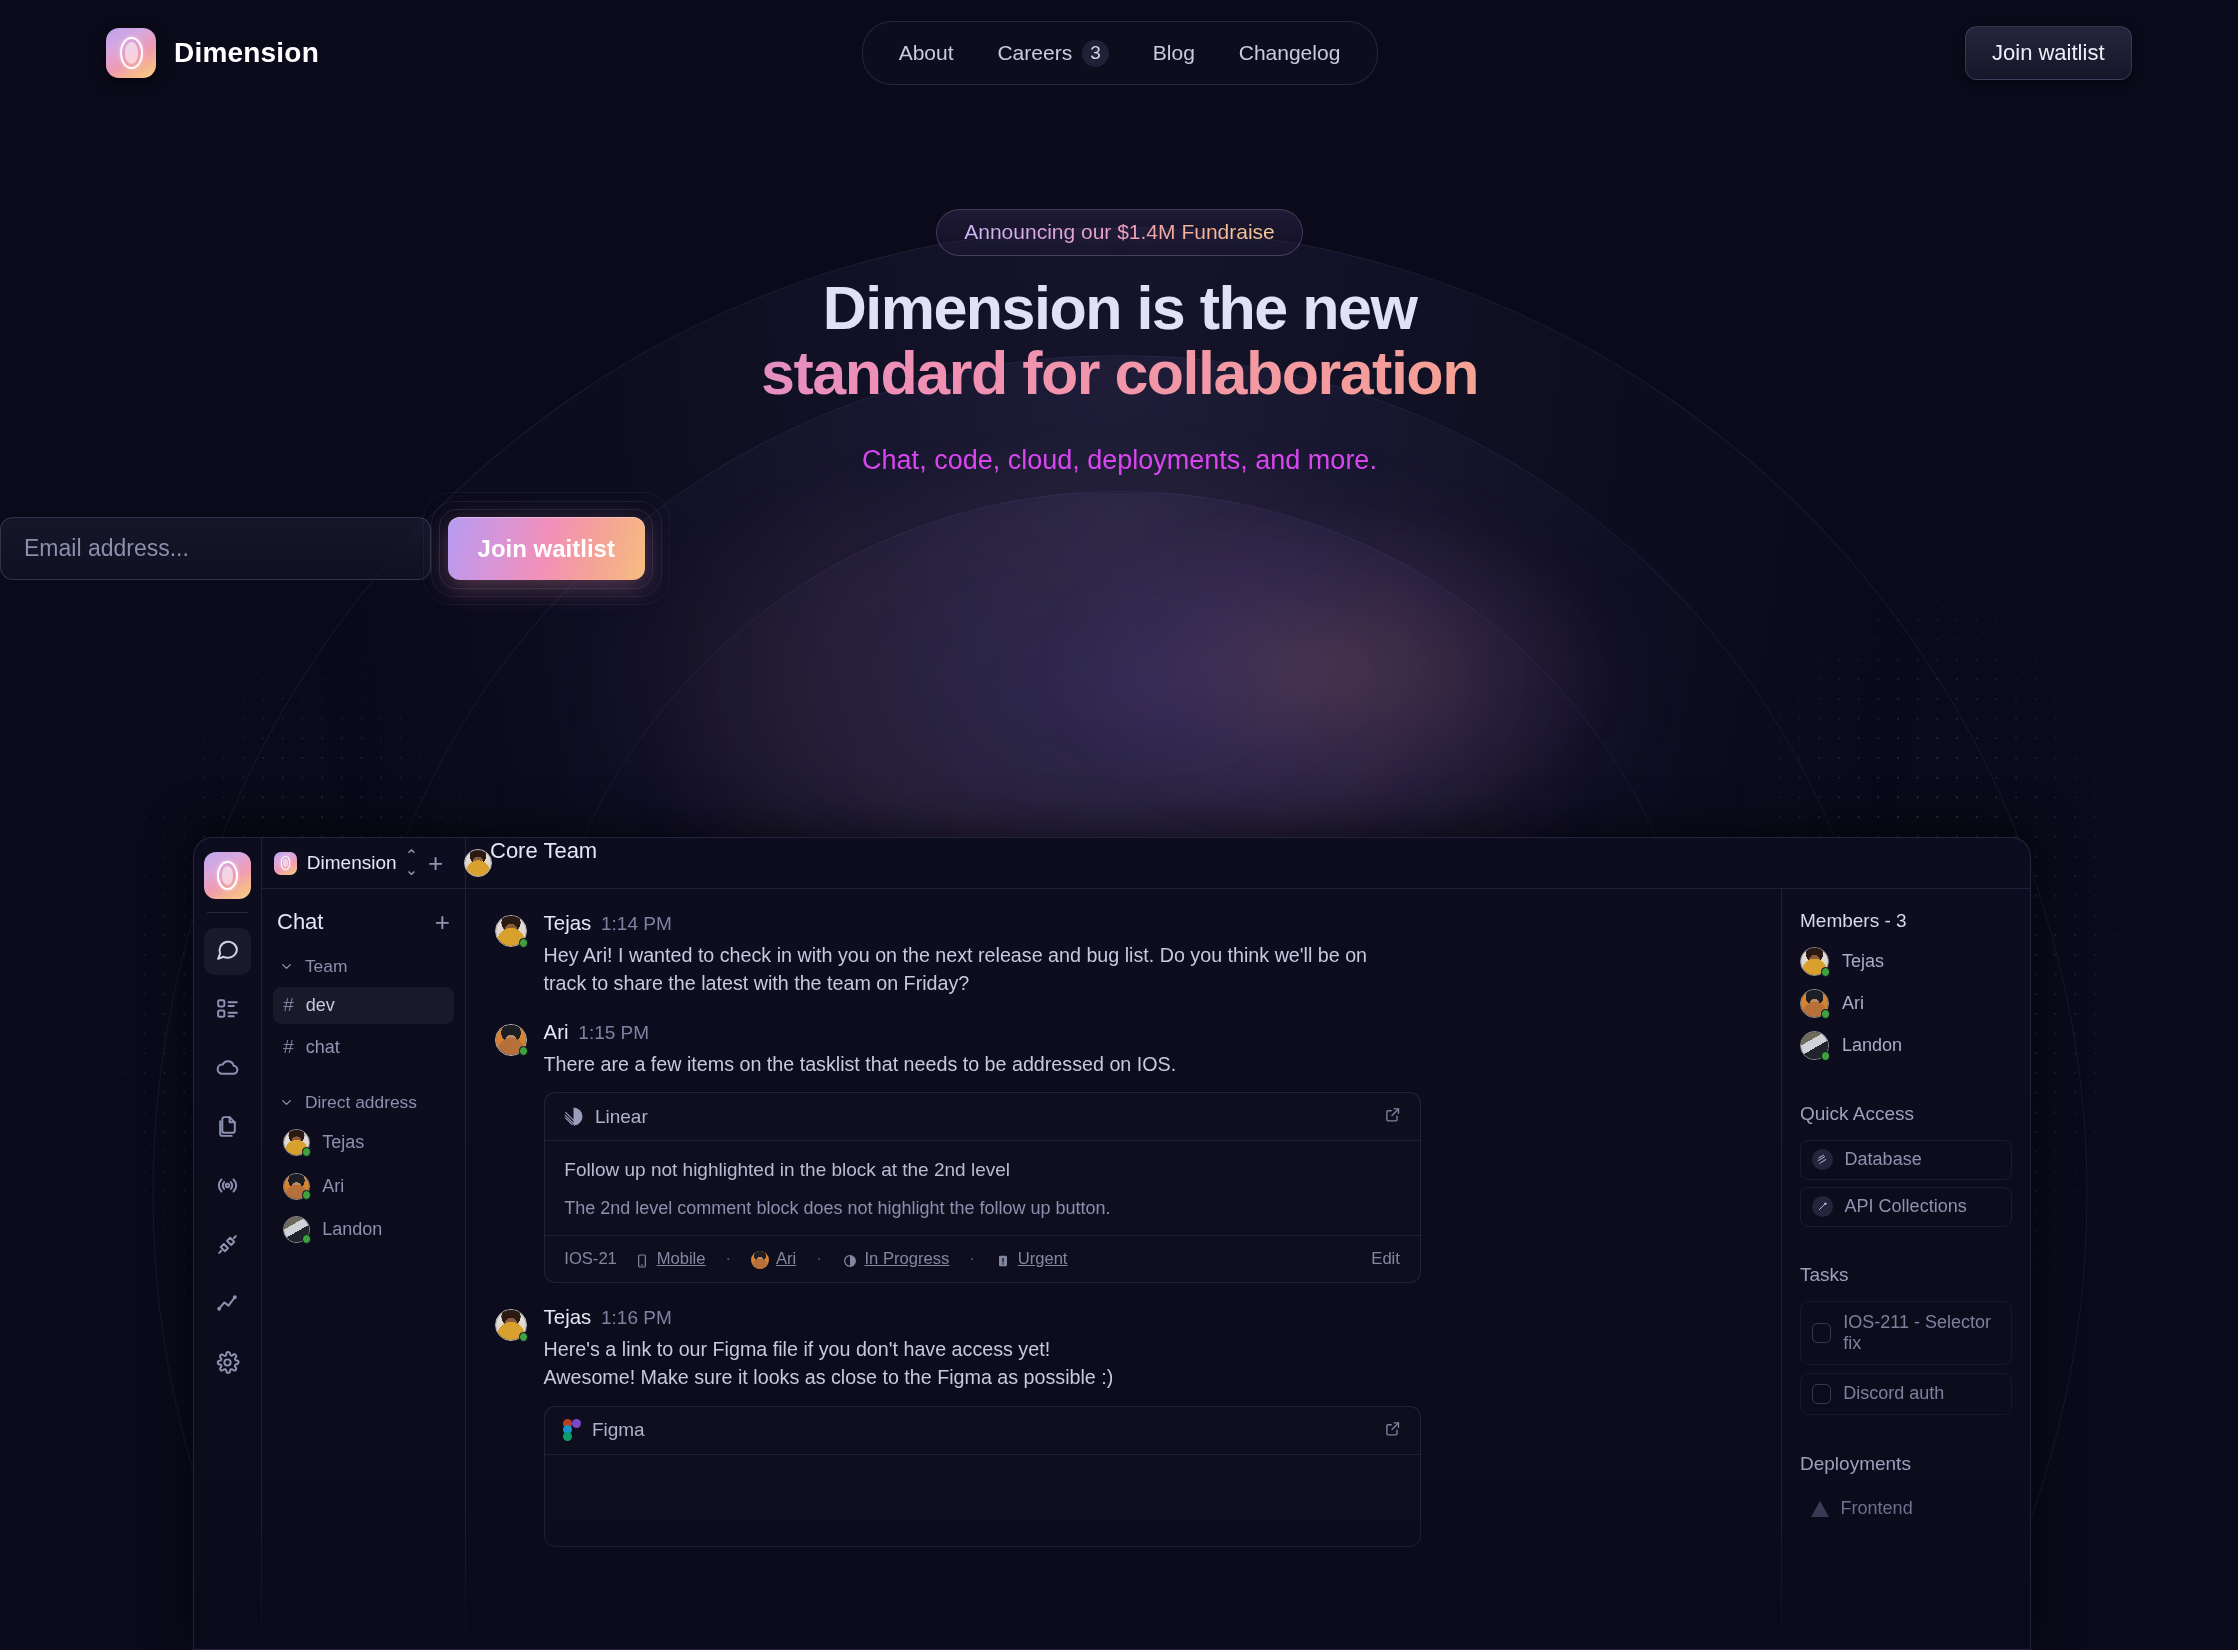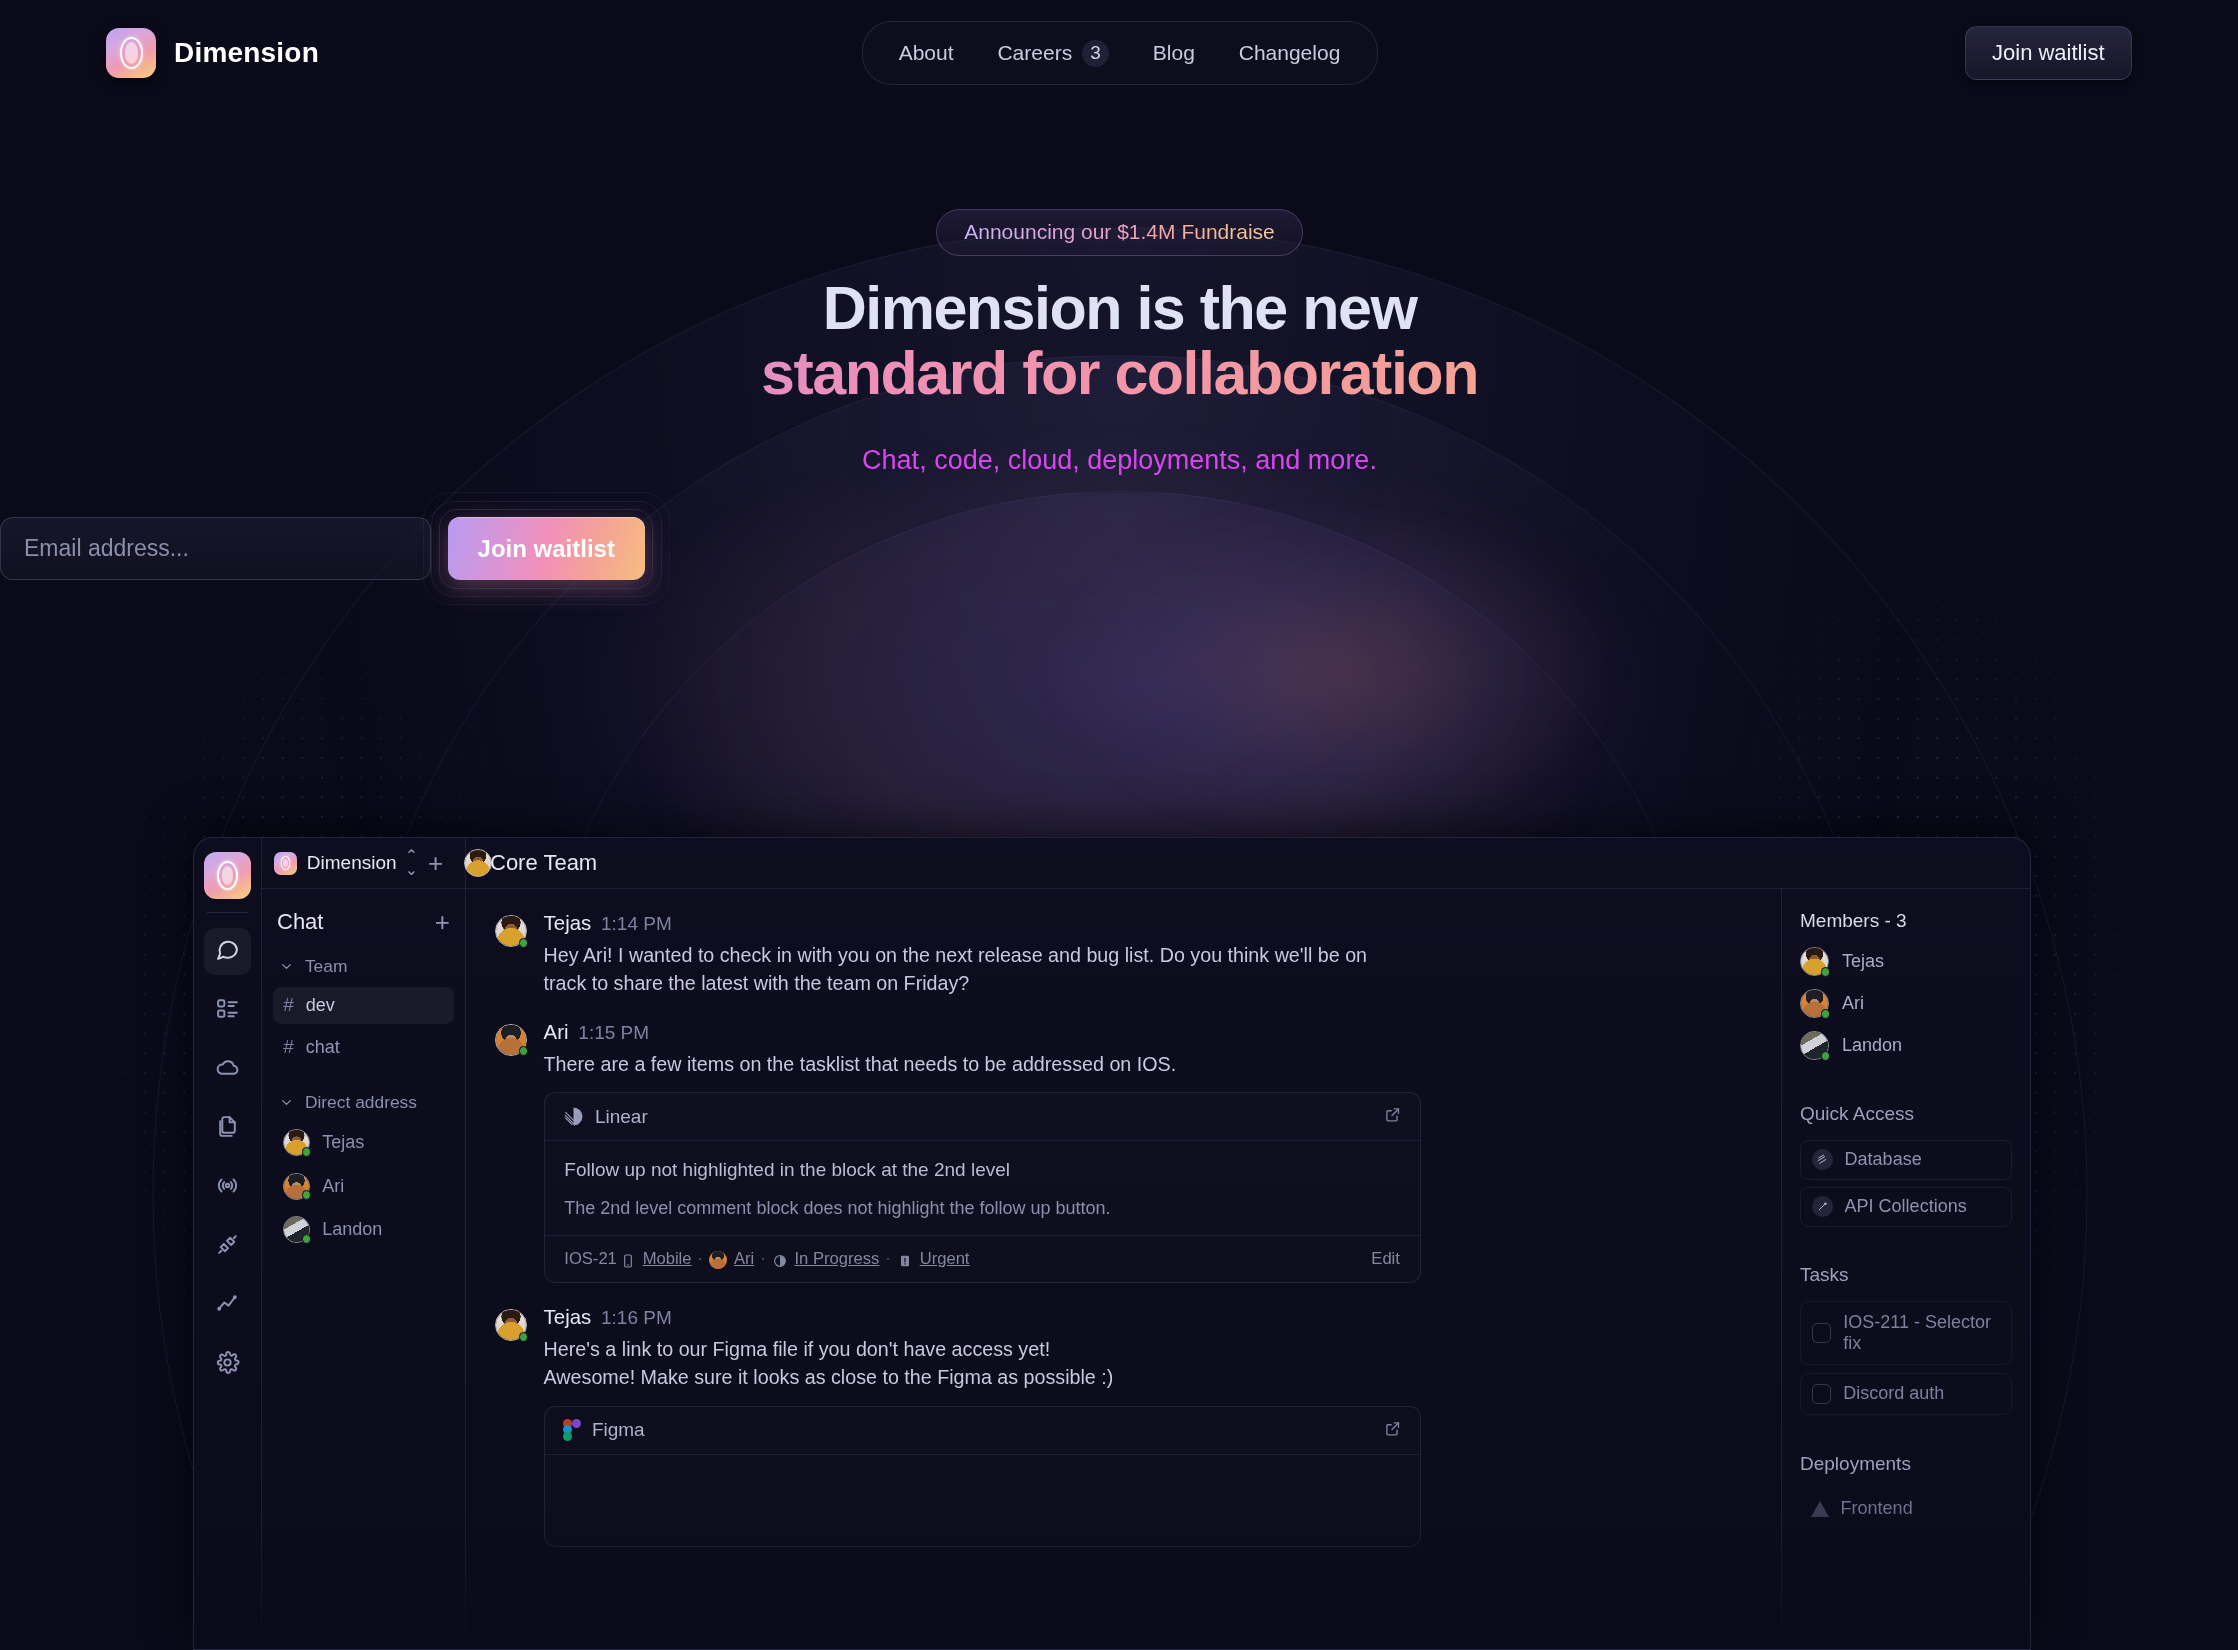--- a/index.html
+++ b/index.html
@@ -157,21 +157,21 @@
   .dm { display:flex; align-items:center; gap:12px; margin:2.3px 10.6px; padding:6px 10.6px; border-radius:8.3px;
     color:#8d91b0; font-size:18px; }
   .dm-av { width:27px; height:27px; border-radius:50%; flex:0 0 27px; position:relative; overflow:visible;
     border:1.1px solid rgba(255,255,255,.55); }
   .dm-av .pic { position:absolute; inset:0; border-radius:50%; overflow:hidden; }
   .dot-on { position:absolute; right:-2.3px; bottom:-1.5px; width:9.8px; height:9.8px; border-radius:50%;
     background:#3ea33e; border:1.5px solid #0c0c1e; }
 
   
   .main { flex:1; display:flex; flex-direction:column; min-width:0; }
-  .main-head { height:51px; display:flex; align-items:center; padding:0 24px;
+  .main-head { height:51px; display:flex; align-items:flex-start; padding:0 24px;
     border-bottom:0.8px solid rgba(130,135,190,.16); }
   .main-head b { font-size:22px; font-weight:400; color:#e4e6f5; }
   .main-body { flex:1; display:flex; min-height:0; }
   .msgs { flex:1; min-width:0; padding:23px 29px 0 29px; }
   .msg { display:flex; gap:16.6px; margin-bottom:23px; }
   .msg-av { width:32px; height:32px; border-radius:50%; flex:0 0 32px; position:relative; margin-top:3px;
     border:1.2px solid rgba(255,255,255,.7); }
   .msg-av .pic { position:absolute; inset:0; border-radius:50%; overflow:hidden; }
   .msg-main { flex:1; min-width:0; }
   .msg-head { display:flex; align-items:baseline; gap:9.8px; margin-bottom:6.8px; }
@@ -184,21 +184,21 @@
     border:0.8px solid rgba(130,135,190,.17); background:rgba(255,255,255,.013); overflow:hidden; }
   .embed-head { height:48px; display:flex; align-items:center; gap:11.3px; padding:0 18px;
     border-bottom:0.8px solid rgba(130,135,190,.15); }
   .embed-title { font-size:19px; color:#aeb2cb; }
   .embed-ext { margin-left:auto; color:#7e82a1; }
   .embed-ext svg { width:17.4px; height:17.4px; stroke:currentColor; fill:none; stroke-width:1.9;
     stroke-linecap:round; stroke-linejoin:round; }
   .embed-body { padding:18px 19.7px 16.6px; }
   .embed-h { font-size:19px; color:#b9bcd2; margin-bottom:16.6px; }
   .embed-p { font-size:18px; color:#8b8fae; }
-  .embed-foot { height:47px; display:flex; align-items:center; gap:3px; padding:0 19.7px;
+  .embed-foot { height:47px; display:flex; align-items:center; gap:17px; padding:0 19.7px;
     border-top:0.8px solid rgba(130,135,190,.15); font-size:16.6px; color:#83879f; }
   .embed-foot .sep { color:#5b5f7a; margin:0 3px; }
   .meta { display:inline-flex; align-items:flex-end; gap:6.8px;text-decoration:underline; }
   .meta svg { width:16px; height:16px; stroke:currentColor; fill:none; stroke-width:1.8;
     stroke-linecap:round; stroke-linejoin:round; }
   .meta-av { width:18px; height:18px; border-radius:50%; overflow:hidden; display:inline-block; }
   .foot-edit { margin-left:auto; font-size:16.6px; color:#83879f; }
 
   .linear-mark { width:21px; height:21px; position:relative; }
   .figma-mark { width:18px; height:23px; position:relative; opacity:.75; }

